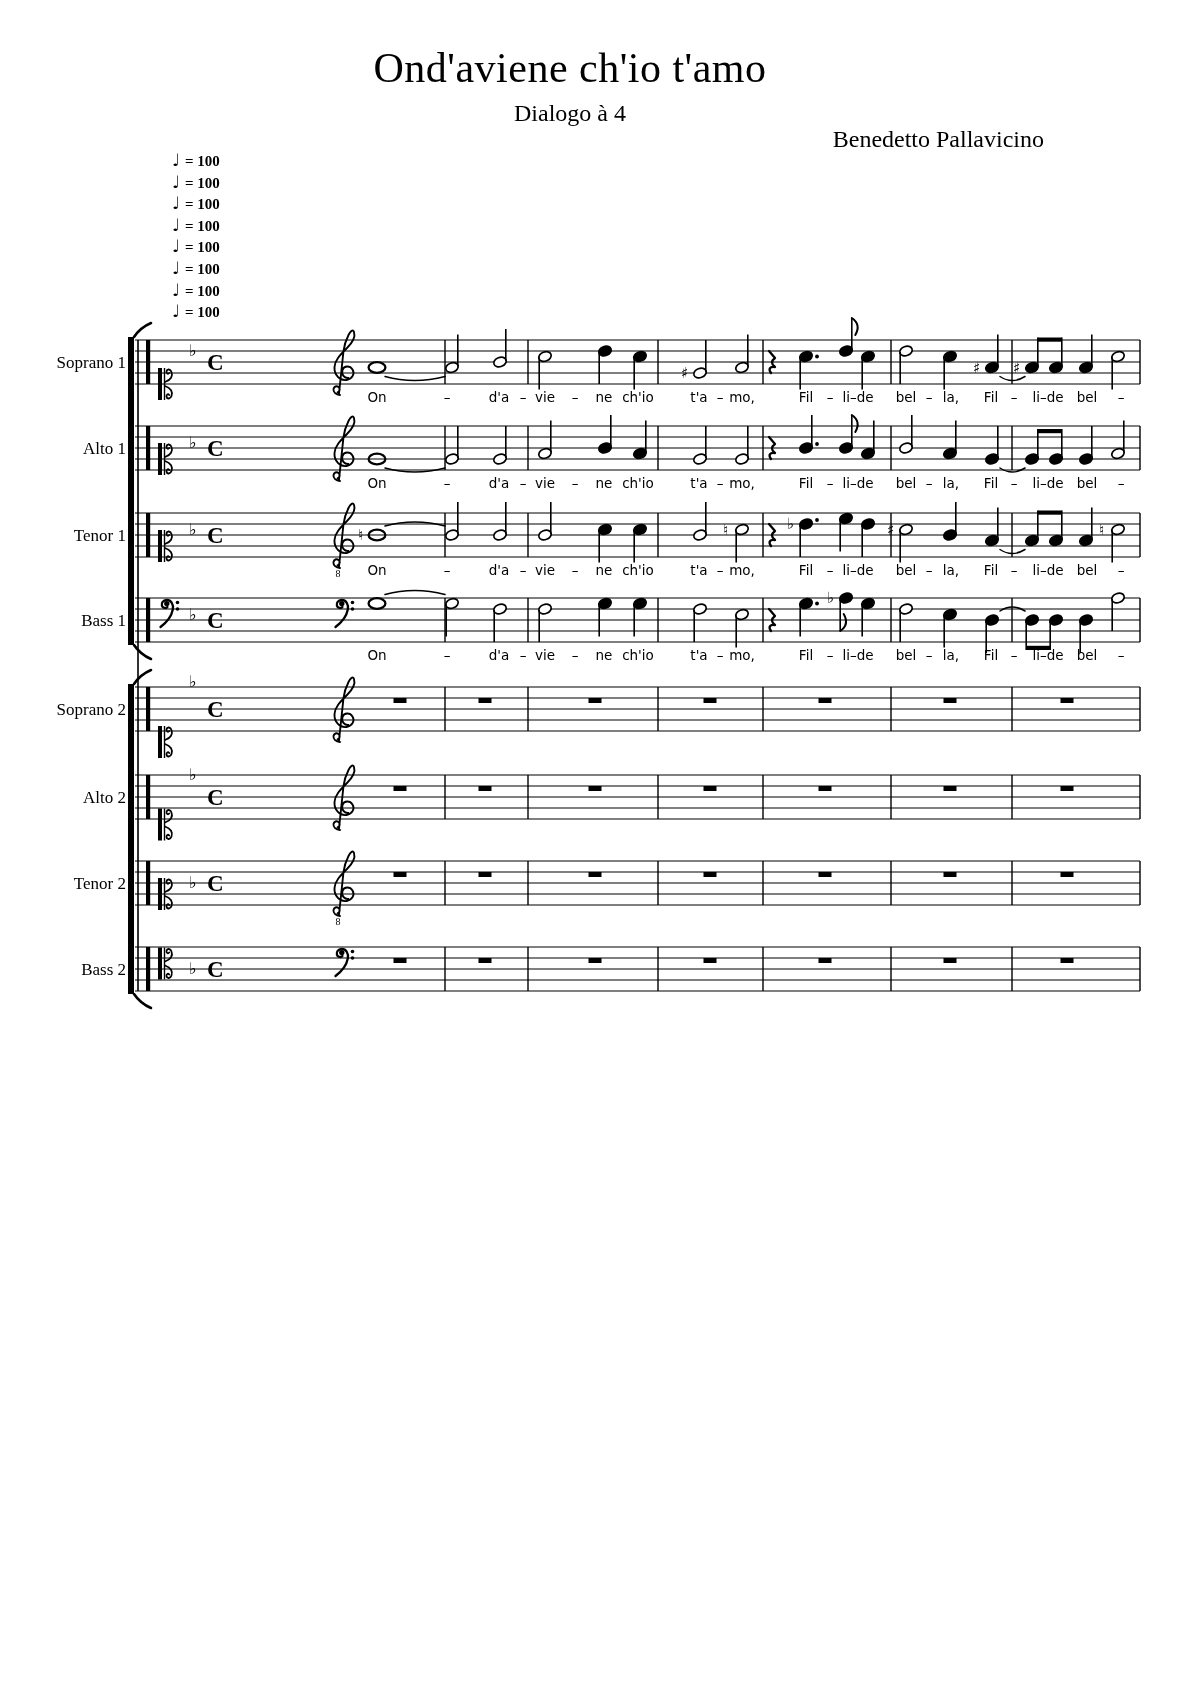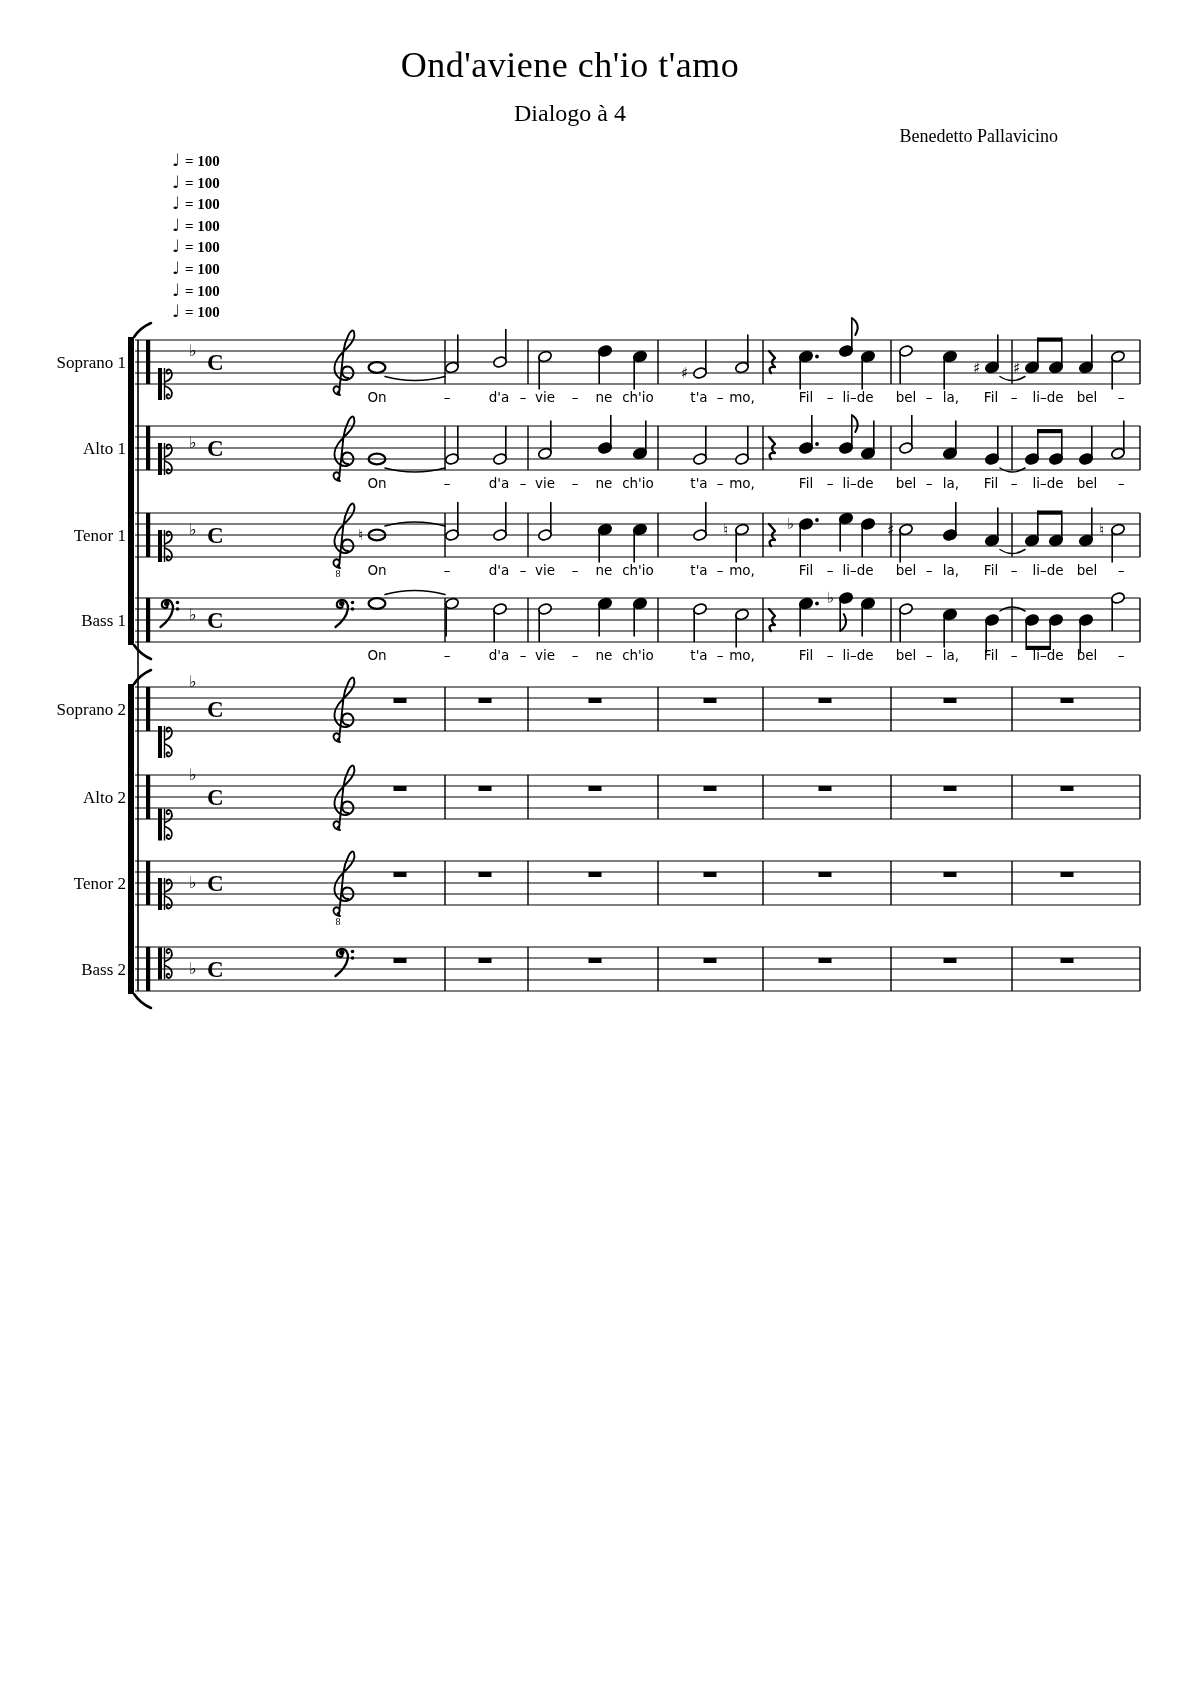--- a/index.html
+++ b/index.html
@@ -1,21 +1,21 @@
 <!DOCTYPE html>
 <html><head>
 <meta charset="utf-8">
 <style>
   html,body{margin:0;padding:0;background:#e8e8e8;}
   #page{position:relative;width:1200px;height:1697px;background:#ffffff;margin:0 auto;
         font-family:"Liberation Serif", serif;color:#000;overflow:hidden;}
   #title{position:absolute;top:44px;left:0;width:1140px;text-align:center;
-         font-size:36px;letter-spacing:0.5px;}
+         font-size:42px;letter-spacing:0.5px;}
   #subtitle{position:absolute;top:100px;left:0;width:1140px;text-align:center;font-size:24px;}
-  #composer{position:absolute;top:126px;right:142px;font-size:18px;margin-left:6px;}
+  #composer{position:absolute;top:126px;right:156px;font-size:24px;margin-left:6px;}
   #score{position:absolute;left:0;top:0;}
   .noselect{user-select:none;}
 </style>
 </head>
 <body>
 
 <div id="page" class="noselect">
   <div id="title">Ond'aviene ch'io t'amo</div>
   <div id="subtitle">Dialogo à 4</div>
   <div id="composer">Benedetto Pallavicino</div>

